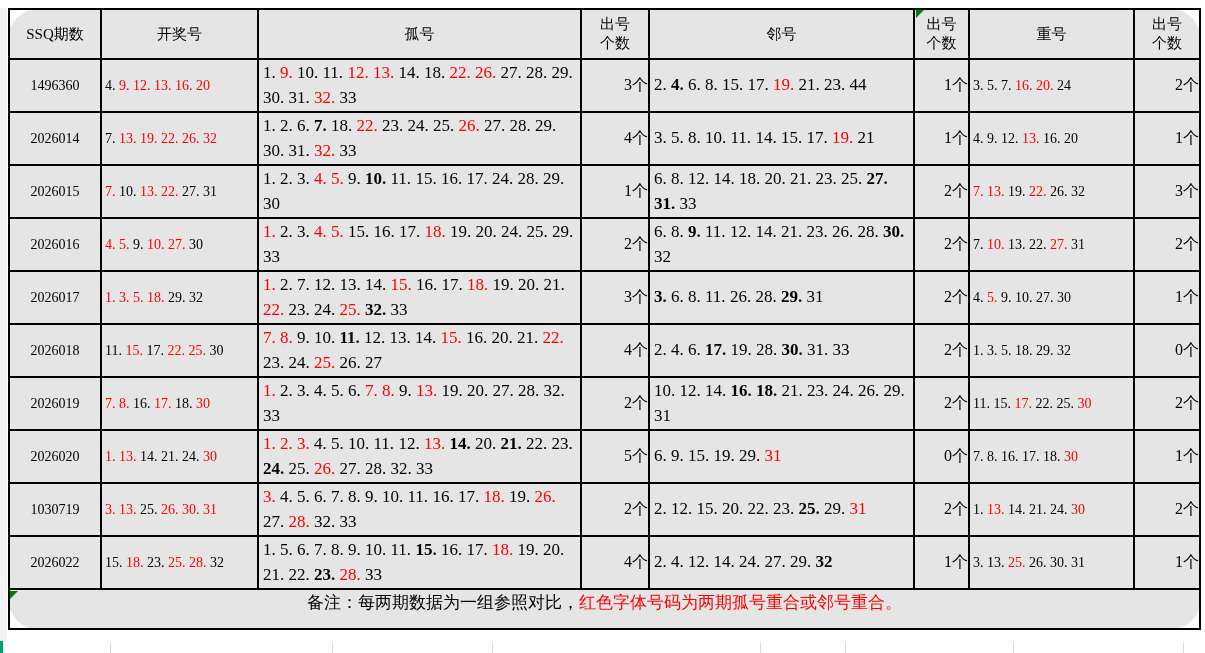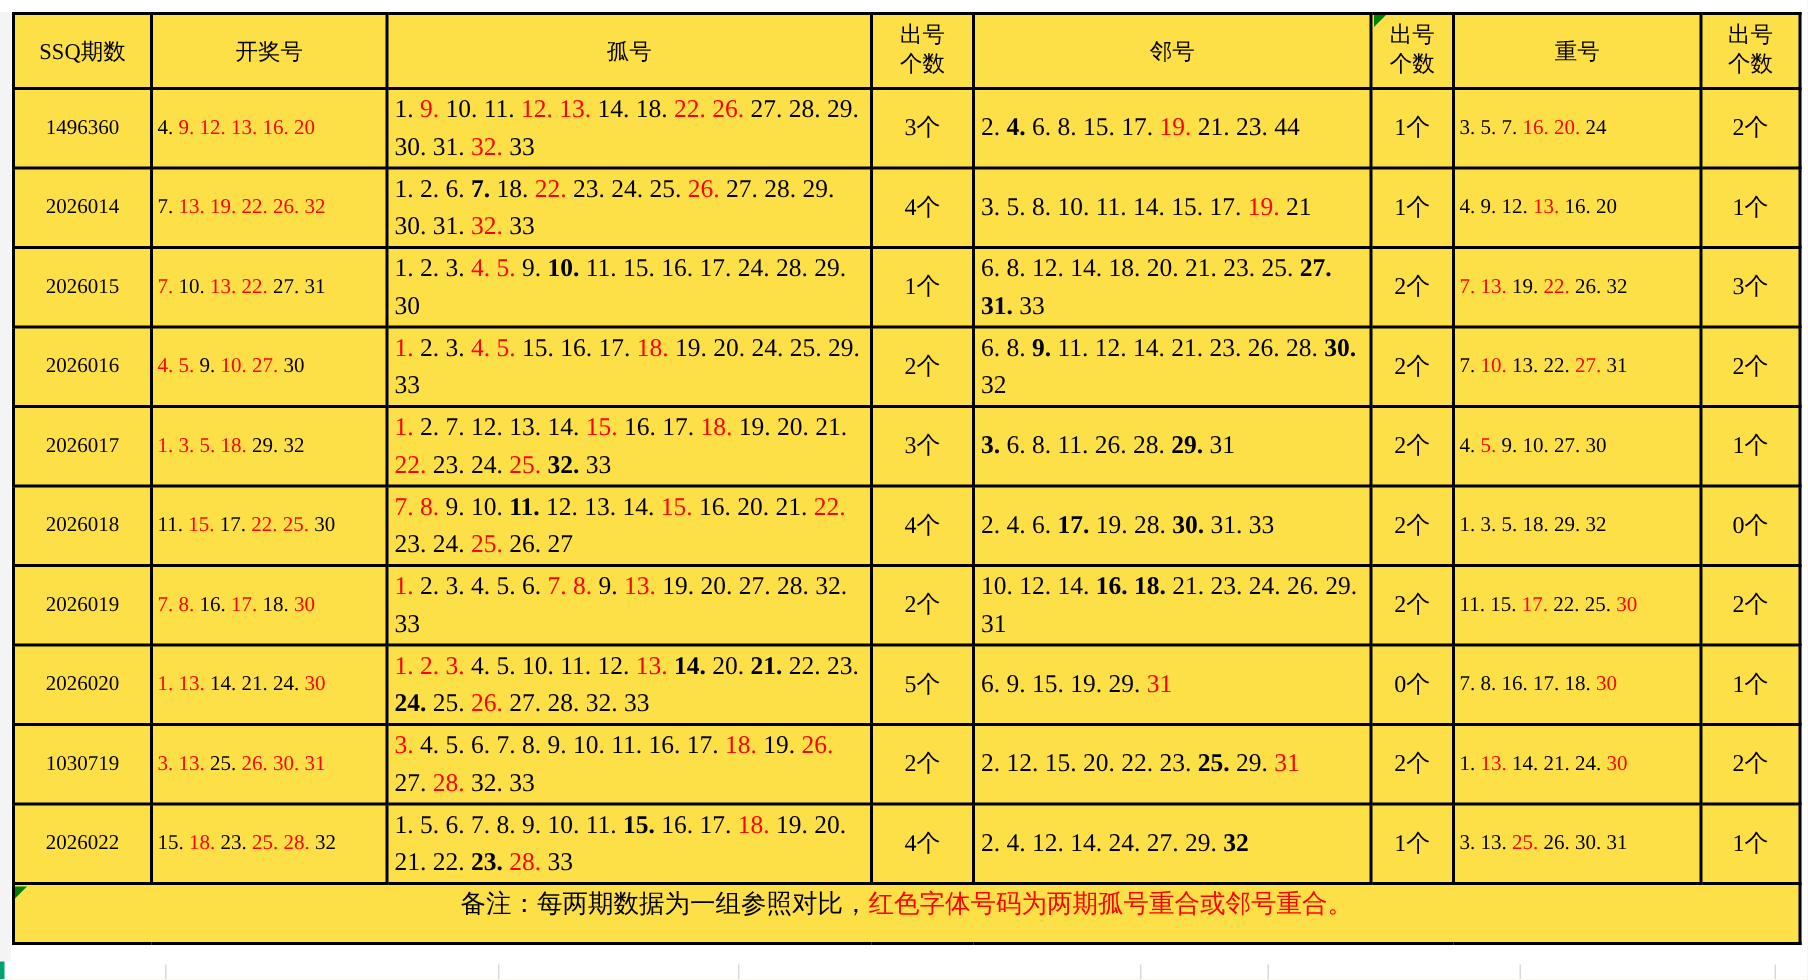--- a/index.html
+++ b/index.html
@@ -1,30 +1,30 @@
 <!DOCTYPE html>
 <html><head>
 <meta charset="utf-8">
 <style>
   html,body{margin:0;padding:0;background:#fff;}
   #screen{position:relative;width:1205px;height:653px;background:#ffffff;overflow:hidden;
           font-family:"Liberation Serif","DejaVu Serif",serif;color:#000;}
   #left-strip{position:absolute;left:0;top:8px;width:7px;height:633px;background:#f4f4f4;}
   #tablewrap{position:absolute;left:8px;top:8px;}
-  table.ssq{border-collapse:collapse;table-layout:fixed;width:1191px;background:#fde047;}
+  table.ssq{border-collapse:collapse;table-layout:fixed;width:1191px;background:#e5e5e5;border-radius:32px;}
   table.ssq th,table.ssq td{border:2px solid #000;overflow:hidden;vertical-align:middle;}
   thead tr{height:50px;}
   tbody tr{height:53px;}
   tfoot tr{height:40px;}
   th{font-weight:normal;font-size:15px;text-align:center;padding:0;}
   .wrap2{display:inline-block;width:34px;line-height:1.25;vertical-align:middle;}
   td.c-period{font-size:14px;text-align:center;padding:0;}
   td.c-draw,td.c-repeat{font-size:14px;text-align:left;padding:1px 2px 1px 3px;line-height:1.4;}
   td.c-lone,td.c-neighbor{font-size:17px;text-align:left;padding:1px 2px 1px 4px;line-height:1.42;}
-  td.c-count{font-size:16px;text-align:center;padding:0;}
+  td.c-count{font-size:16px;text-align:right;padding:0;}
   td.c-note{font-size:17px;text-align:center;padding:0 0 14px 0;vertical-align:middle;}
   .red{color:#ff0000;}
   .bold{font-weight:bold;}
   .tri{position:absolute;width:0;height:0;border-top:8px solid #008000;border-right:8px solid transparent;}
   #tri-header{left:916px;top:10px;}
   #tri-note{left:10px;top:591px;}
   #bottom-bar{position:absolute;left:0;top:641px;width:3px;height:12px;background:#00A36A;}
   .gridline{position:absolute;top:643px;width:1px;height:10px;background:#d9d9d9;}
 </style>
 </head>

